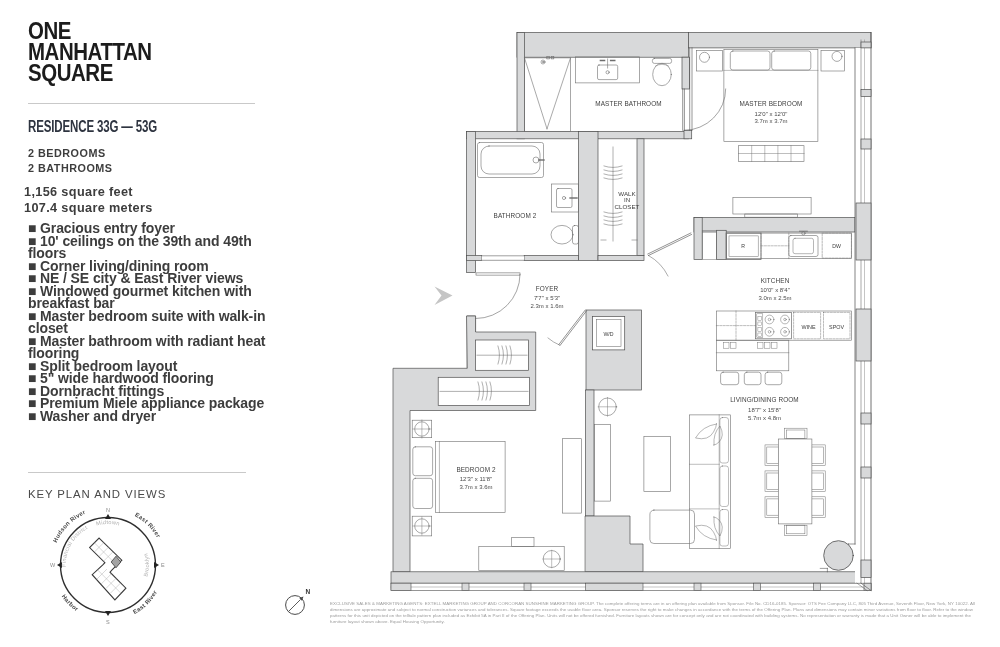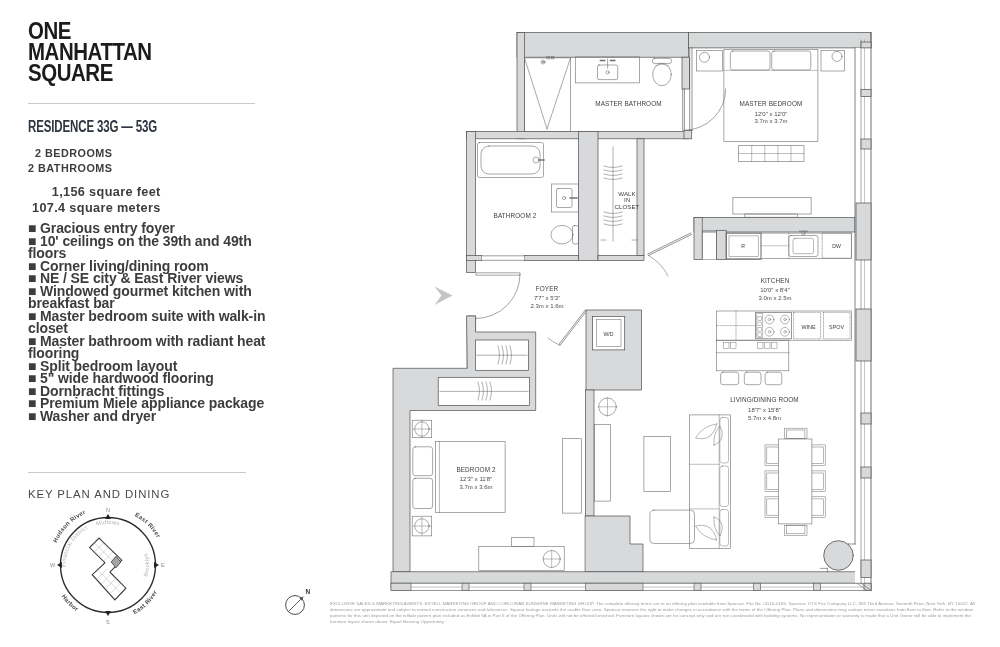--- a/index.html
+++ b/index.html
@@ -10,42 +10,42 @@
 <body>
 
 <div class="abs" style="left:0;top:0;width:270px;height:633px;">
 
   <div class="abs" style="left:28px;top:20.5px;font-weight:bold;color:#1c1c1c;font-size:23px;line-height:21.3px;letter-spacing:-0.5px;transform:scaleX(0.89);transform-origin:0 0;">ONE<br>MANHATTAN<br>SQUARE</div>
 
   <div class="abs" style="left:28px;top:103px;width:227px;height:1px;background:#c9c9c9;"></div>
 
   <div class="abs" style="left:28px;top:118px;font-weight:bold;color:#2e3440;font-size:16px;letter-spacing:-0.2px;transform:scaleX(0.72);transform-origin:0 0;">RESIDENCE 33G — 53G</div>
 
-  <div class="abs" style="left:28px;top:146px;font-weight:bold;color:#3d3d3d;font-size:10.8px;line-height:15px;letter-spacing:0.5px;text-align:right;">2 BEDROOMS<br>2 BATHROOMS</div>
-
-  <div class="abs" style="left:32px;top:184px;font-weight:bold;color:#3d3d3d;font-size:12.7px;line-height:16px;letter-spacing:0.35px;text-align:right;">1,156 square feet<br>107.4 square meters</div>
+  <div class="abs" style="left:28px;top:146px;font-weight:bold;color:#3d3d3d;font-size:10.8px;line-height:15px;letter-spacing:0.5px;">2 BEDROOMS<br>2 BATHROOMS</div>
+
+  <div class="abs" style="left:24px;top:184px;font-weight:bold;color:#3d3d3d;font-size:12.7px;line-height:16px;letter-spacing:0.35px;">1,156 square feet<br>107.4 square meters</div>
 
   <div class="abs" style="left:28px;top:222px;color:#3d3d3d;font-size:14px;line-height:12.5px;font-weight:bold;letter-spacing:-0.1px;">
     <div><span style="display:inline-block;width:12px;">■</span>Gracious entry foyer</div>
     <div><span style="display:inline-block;width:12px;">■</span>10' ceilings on the 39th and 49th floors</div>
     <div><span style="display:inline-block;width:12px;">■</span>Corner living/dining room</div>
     <div><span style="display:inline-block;width:12px;">■</span>NE / SE city &amp; East River views</div>
     <div><span style="display:inline-block;width:12px;">■</span>Windowed gourmet kitchen with breakfast bar</div>
     <div><span style="display:inline-block;width:12px;">■</span>Master bedroom suite with walk-in closet</div>
     <div><span style="display:inline-block;width:12px;">■</span>Master bathroom with radiant heat flooring</div>
     <div><span style="display:inline-block;width:12px;">■</span>Split bedroom layout</div>
     <div><span style="display:inline-block;width:12px;">■</span>5" wide hardwood flooring</div>
     <div><span style="display:inline-block;width:12px;">■</span>Dornbracht fittings</div>
     <div><span style="display:inline-block;width:12px;">■</span>Premium Miele appliance package</div>
     <div><span style="display:inline-block;width:12px;">■</span>Washer and dryer</div>
   </div>
 
   <div class="abs" style="left:28px;top:472px;width:218px;height:1px;background:#c9c9c9;"></div>
 
-  <div class="abs" style="left:28px;top:488px;color:#4a4a4a;font-size:11.4px;letter-spacing:0.9px;">KEY PLAN AND DINING</div>
+  <div class="abs" style="left:28px;top:488px;color:#4a4a4a;font-size:11.4px;letter-spacing:0.9px;">KEY PLAN AND VIEWS</div>
 </div>
 
 <svg class="abs" style="left:0;top:0;" width="1000" height="647" viewBox="0 0 1000 647">
 <g id="keyplan">
 
   <circle cx="108" cy="565" r="47.5" fill="none" stroke="#2e2e2e" stroke-width="1.4"></circle>
 
   <path d="M108,514 l3,5 h-6 z" fill="#222"></path>
 
   <path d="M159,565 l-5,-3 v6 z" fill="#222"></path>

